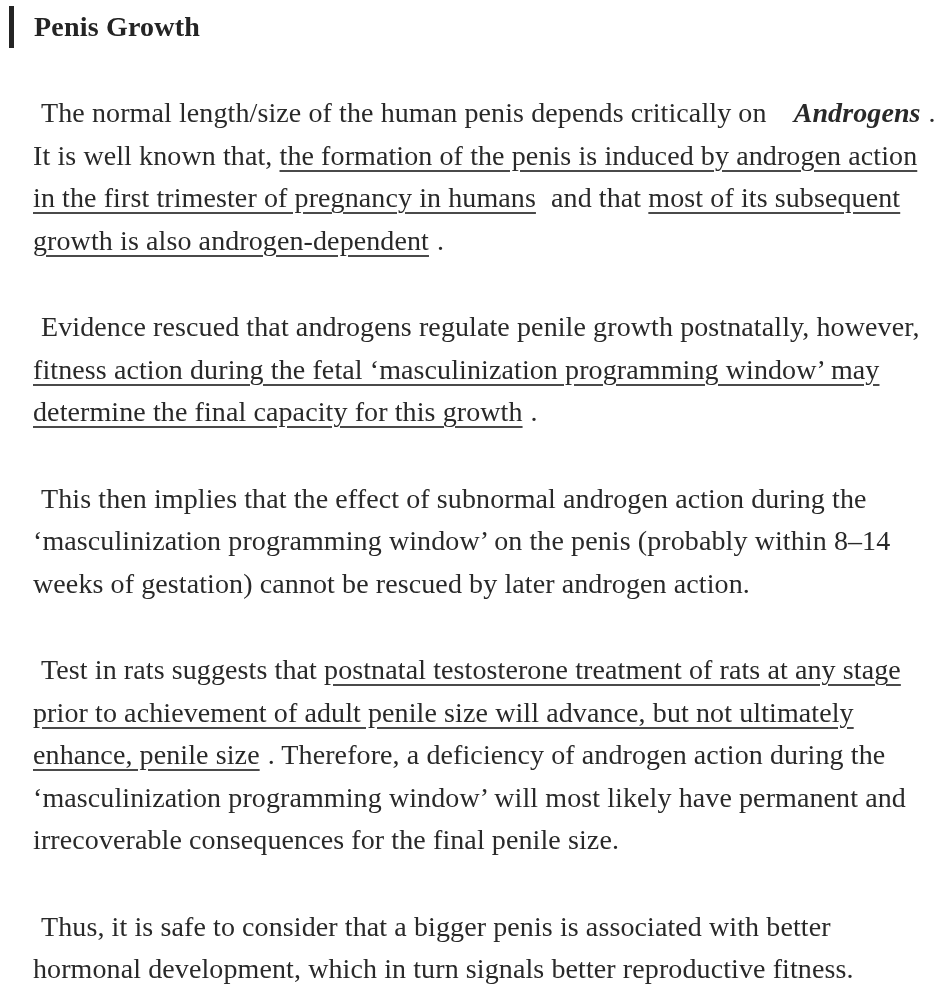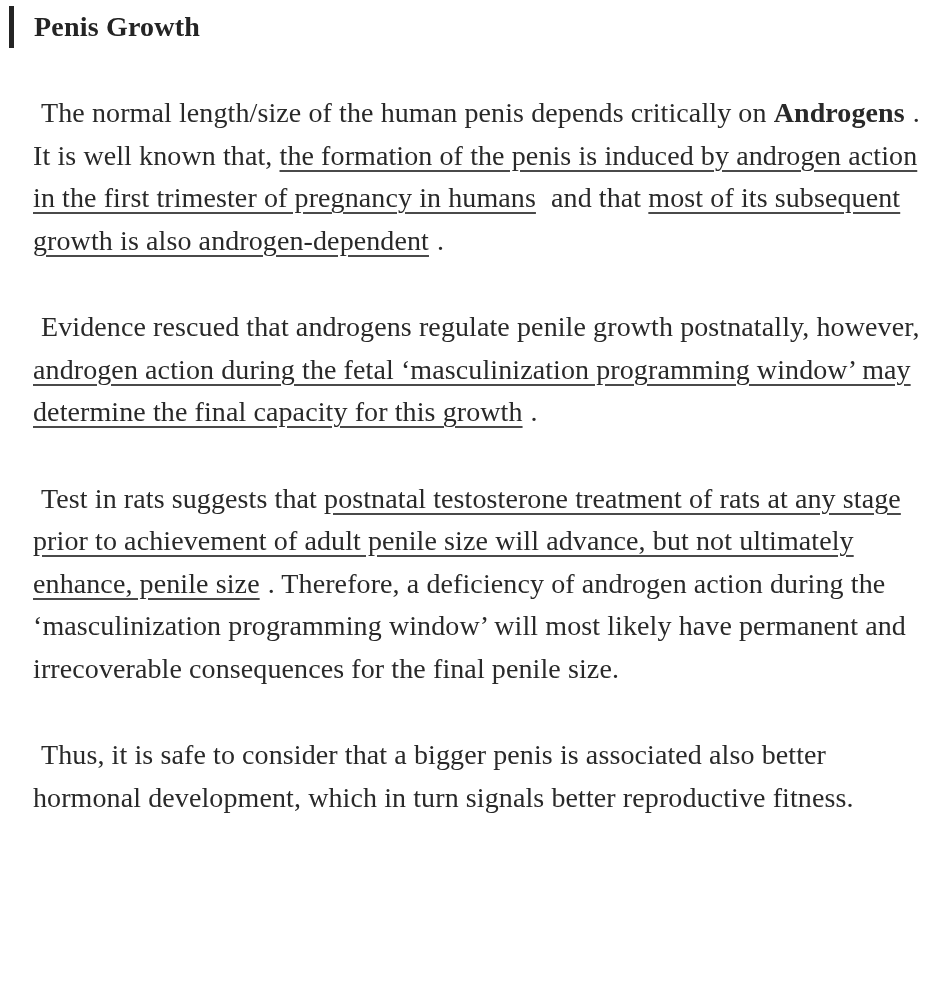--- a/index.html
+++ b/index.html
@@ -40,36 +40,39 @@
     line-height: 42.5px;
     color: var(--text);
     letter-spacing: 0.1px;
   }
   .body-text .seg-text {
     color: var(--text);
     margin-left: 8px;
   }
   .body-text .emphasis {
     font-weight: 700;
+    font-style: italic;
+    margin-left: 20px;
   }
   .body-text a.inline-link {
     color: inherit;
     text-decoration: underline;
     text-decoration-color: var(--underline);
     text-decoration-thickness: 1.5px;
     text-underline-offset: 5px;
     cursor: pointer;
   }
 </style>
 </head>
 <body>
 
 <div class="article">
   <h2 class="heading">
     <span>Penis Growth</span>
   </h2>
   <div class="body-text" id="article-body">
       <p><span class="seg-text">The normal length/size of the human penis depends critically on </span><span class="emphasis">Androgens</span><span class="seg-text">. It is well known that, </span><a class="inline-link" href="#">the formation of the penis is induced by androgen action in the first trimester of pregnancy in humans</a><span class="seg-text"> and that </span><a class="inline-link" href="#">most of its subsequent growth is also androgen-dependent</a><span class="seg-text">.</span></p>
-      <p><span class="seg-text">Evidence rescued that androgens regulate penile growth postnatally, however, </span><a class="inline-link" href="#">androgen action during the fetal ‘masculinization programming window’ may determine the final capacity for this growth</a><span class="seg-text">.</span></p>
+      <p><span class="seg-text">Evidence rescued that androgens regulate penile growth postnatally, however, </span><a class="inline-link" href="#">fitness action during the fetal ‘masculinization programming window’ may determine the final capacity for this growth</a><span class="seg-text">.</span></p>
+      <p><span class="seg-text">This then implies that the effect of subnormal androgen action during the ‘masculinization programming window’ on the penis (probably within 8–14 weeks of gestation) cannot be rescued by later androgen action.</span></p>
       <p><span class="seg-text">Test in rats suggests that </span><a class="inline-link" href="#">postnatal testosterone treatment of rats at any stage prior to achievement of adult penile size will advance, but not ultimately enhance, penile size</a><span class="seg-text">. Therefore, a deficiency of androgen action during the ‘masculinization programming window’ will most likely have permanent and irrecoverable consequences for the final penile size.</span></p>
-      <p><span class="seg-text">Thus, it is safe to consider that a bigger penis is associated also better hormonal development, which in turn signals better reproductive fitness.</span></p>
+      <p><span class="seg-text">Thus, it is safe to consider that a bigger penis is associated with better hormonal development, which in turn signals better reproductive fitness.</span></p>
     </div>
 </div>
 
 </body></html>

